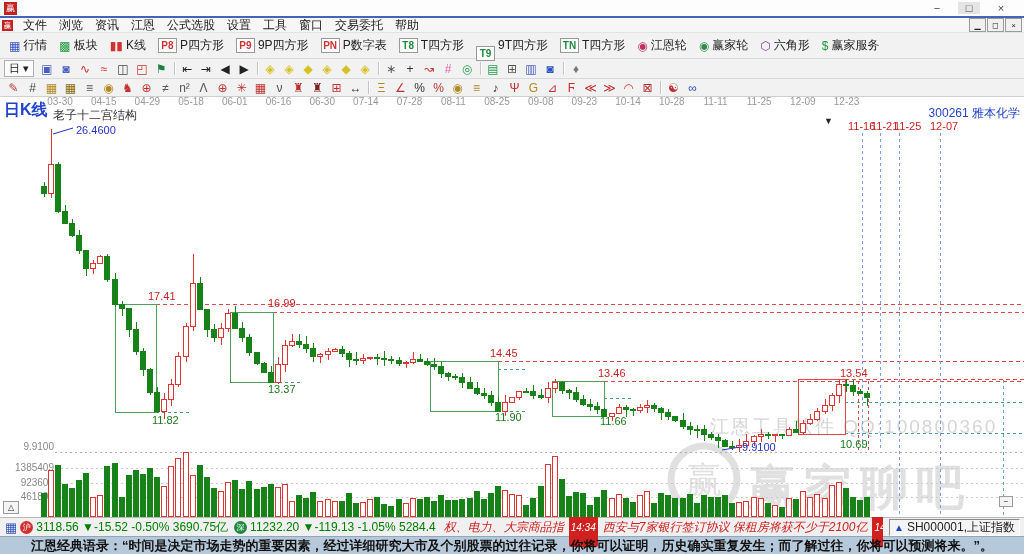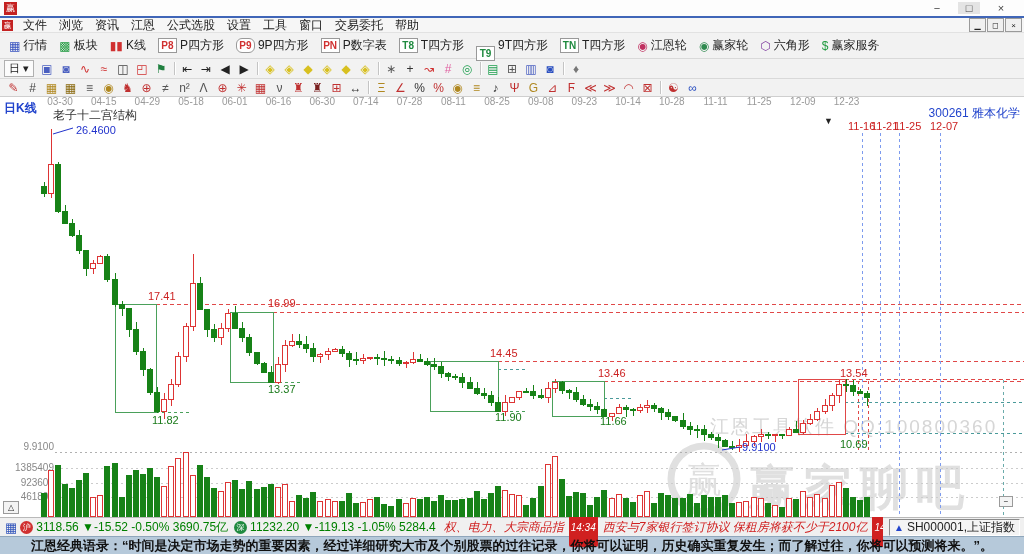--- a/index.html
+++ b/index.html
@@ -28,21 +28,21 @@
            display:flex;align-items:center;justify-content:center;}
   .tb2{height:20px;background:#f2f2f2;border-bottom:1px solid #d9d9d9;padding:0 4px;}
   .tb3{height:18px;background:#f2f2f2;border-bottom:1px solid #cfcfcf;padding:0 4px;}
   .ticon{width:19px;height:16px;display:flex;align-items:center;justify-content:center;
          font-size:12px;line-height:12px;flex:0 0 auto;}
   .vsep{width:1px;height:13px;background:#c4c4c4;box-shadow:1px 0 0 #fff;margin:0 3px;flex:0 0 auto;}
   .periodbtn{display:flex;align-items:center;gap:3px;border:1px solid #b0b0b0;background:#fbfbfb;
              height:15px;padding:0 4px;font-size:11px;margin-right:4px;flex:0 0 auto;}
   
   .chartarea{position:relative;width:1024px;height:420px;background:#fff;}
-  .panelabel{position:absolute;left:4px;top:3px;font-size:12px;font-weight:bold;color:#2244cc;}
+  .panelabel{position:absolute;left:4px;top:3px;font-size:16px;font-weight:bold;color:#2244cc;}
   .minibtn{position:absolute;box-sizing:border-box;border:1px solid #9a9a9a;background:#f4f4f4;
            font-size:8px;display:flex;align-items:center;justify-content:center;}
   .expandbtn{left:3px;top:404px;width:16px;height:13px;}
   .collapsebtn{left:999px;top:399px;width:14px;height:11px;}
   svg text{font-family:"Liberation Sans","DejaVu Sans",sans-serif;}
   
   .statusbar{height:19px;background:#f0f0f0;border-top:1px solid #b9b9b9;font-size:12px;padding:0 2px;}
   .sicon{font-size:13px;margin:0 3px;}
   .ball{width:13px;height:13px;border-radius:50%;color:#fff;font-size:8px;display:flex;flex:0 0 auto;
         align-items:center;justify-content:center;}
@@ -105,21 +105,21 @@
       </span>
       <span class="tb1item">
         <span class="tbglyph" style="color: rgb(208, 48, 48);">▮▮</span>
         <span>K线</span>
       </span>
       <span class="tb1item">
         <span class="tbbadge" style="color: rgb(208, 48, 48);">P8</span>
         <span>P四方形</span>
       </span>
       <span class="tb1item">
-        <span class="tbbadge" style="color: rgb(208, 48, 48); border-radius: 6px;">P9</span>
+        <span class="tbbadge" style="color: rgb(208, 48, 48);">P9</span>
         <span>9P四方形</span>
       </span>
       <span class="tb1item">
         <span class="tbbadge" style="color: rgb(208, 48, 48);">PN</span>
         <span>P数字表</span>
       </span>
       <span class="tb1item">
         <span class="tbbadge" style="color: rgb(31, 138, 63);">T8</span>
         <span>T四方形</span>
       </span>

